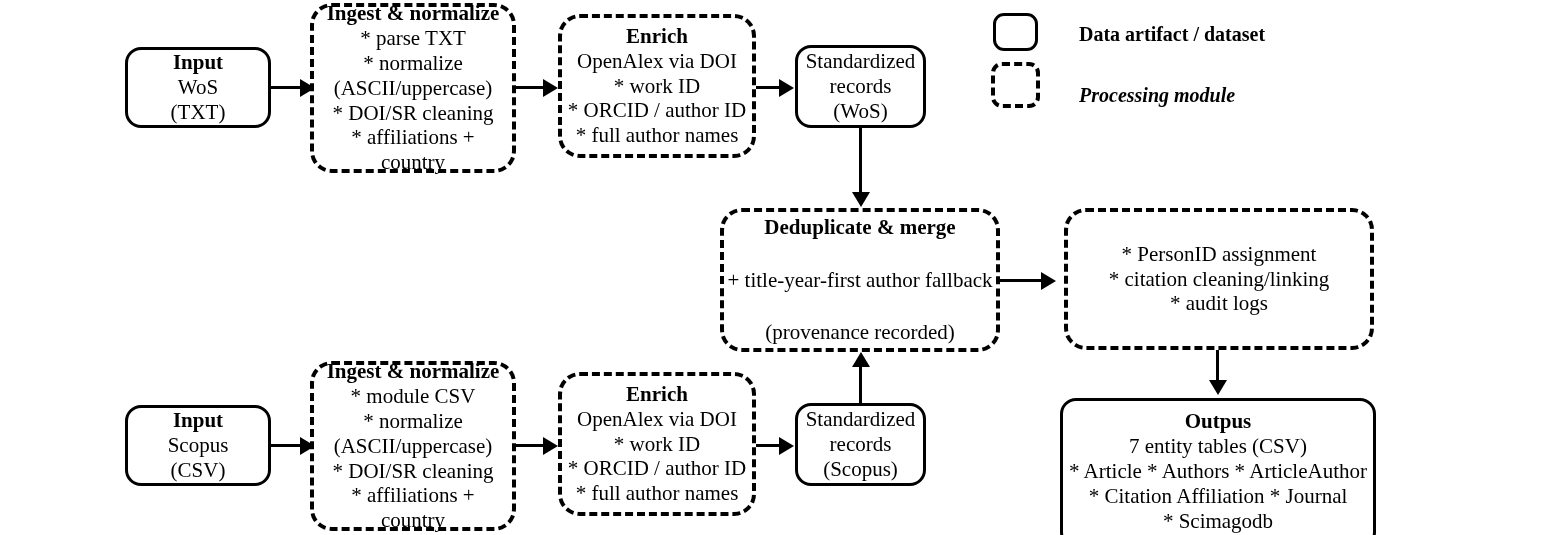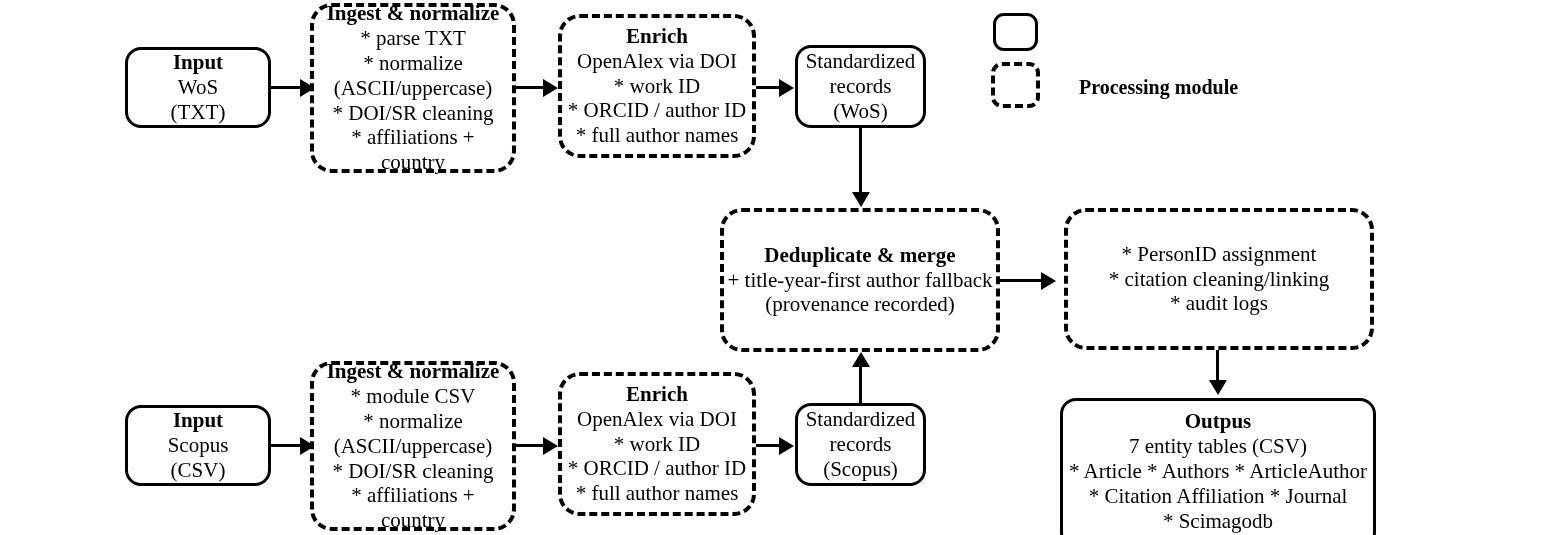--- a/index.html
+++ b/index.html
@@ -142,25 +142,26 @@
   <div class="node artifact" style="left:795px; top:45px; width:131px; height:83px;">
     <div class="line">Standardized</div>
     <div class="line">records</div>
     <div class="line">(WoS)</div>
   </div>
 
   <div class="edge edge-v" style="left:859px; top:128px; width:3px; height:68px;"></div>
   <div class="arrowhead arrow-down" style="left:851.5px; top:192px;"></div>
 
   <div class="legend-swatch artifact" style="left:993px; top:13px; width:45px; height:38px;"></div>
+  <div class="legend-label" style="left:1079px; top:24px;">Data artifact / dataset</div>
 
   <div class="legend-swatch module" style="left:991px; top:62px; width:49px; height:46px;"></div>
-  <div class="legend-label" style="left:1079px; top:77px;">Processing module</div>
-
-  <div class="node module" style="left:720px; top:208px; width:280px; height:144px;">
+  <div class="legend-label" style="left:1079px; top:85px;font-style:italic;">Processing module</div>
+
+  <div class="node module" style="left:720px; top:208px; width:280px; height:144px;gap:28px;">
     <div class="title">Deduplicate &amp; merge</div>
     <div class="line">+ title-year-first author fallback</div>
     <div class="line">(provenance recorded)</div>
   </div>
 
   <div class="edge edge-h" style="left:1000px; top:279px; width:44px;"></div>
   <div class="arrowhead arrow-right" style="left:1041px; top:271.5px;"></div>
 
   <div class="node module" style="left:1064px; top:208px; width:310px; height:142px;">
     <div class="line">* PersonID assignment</div>

